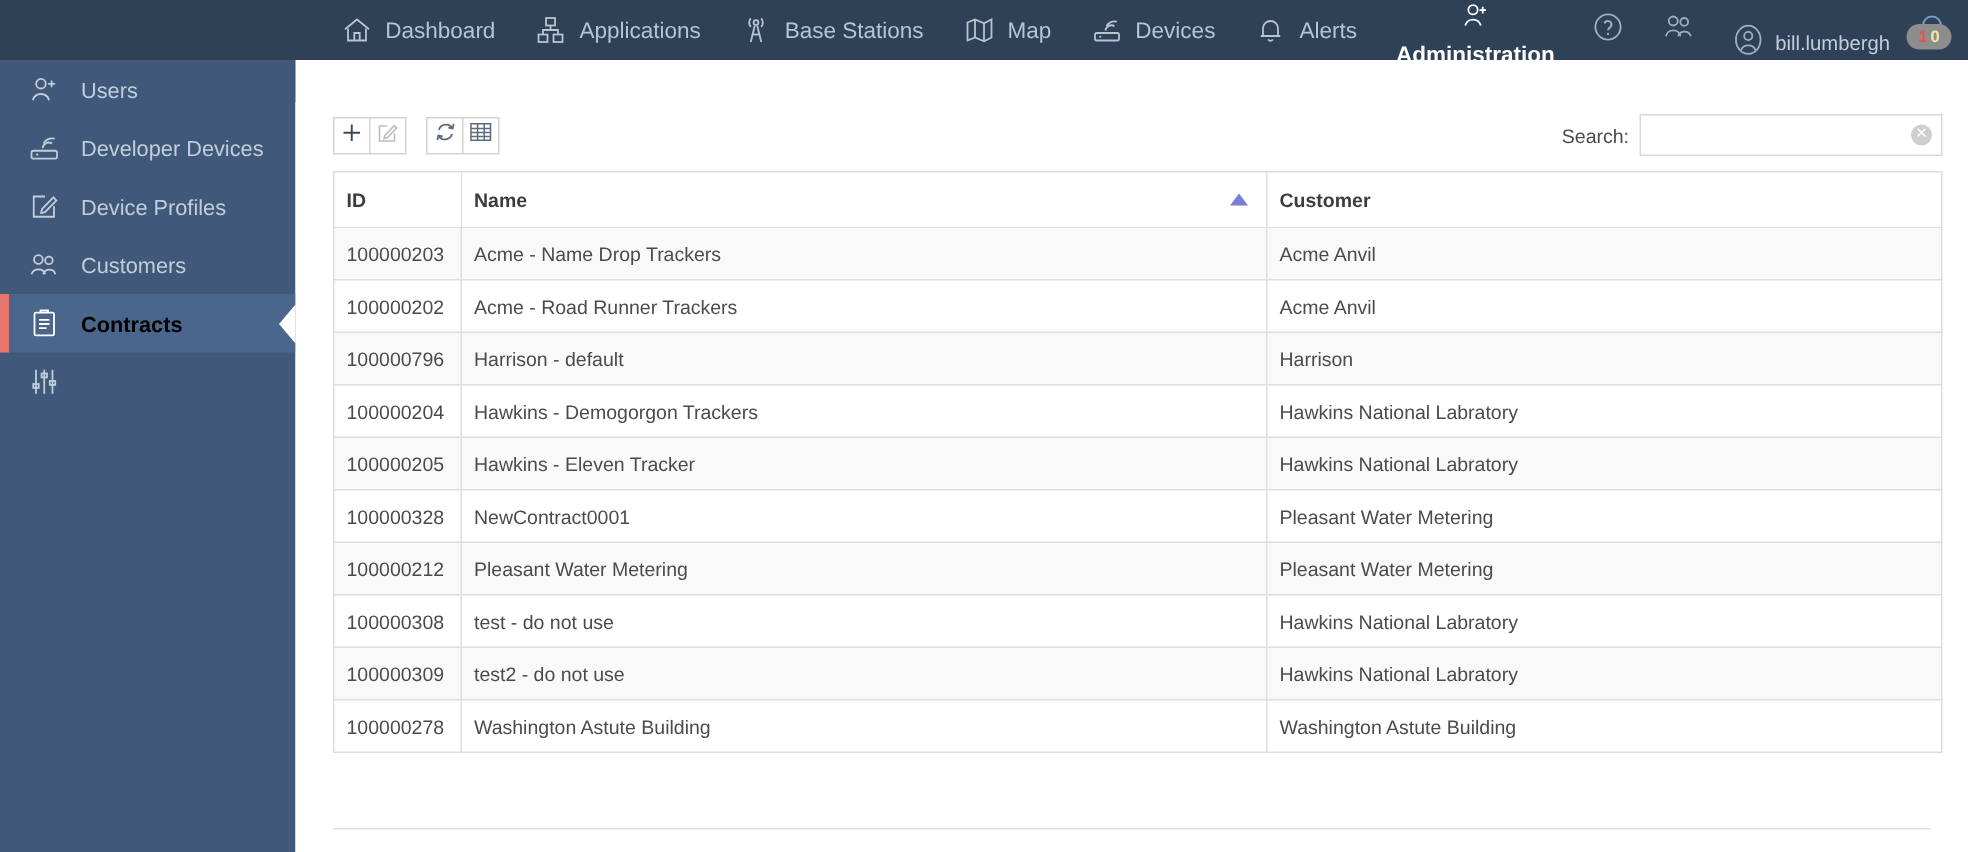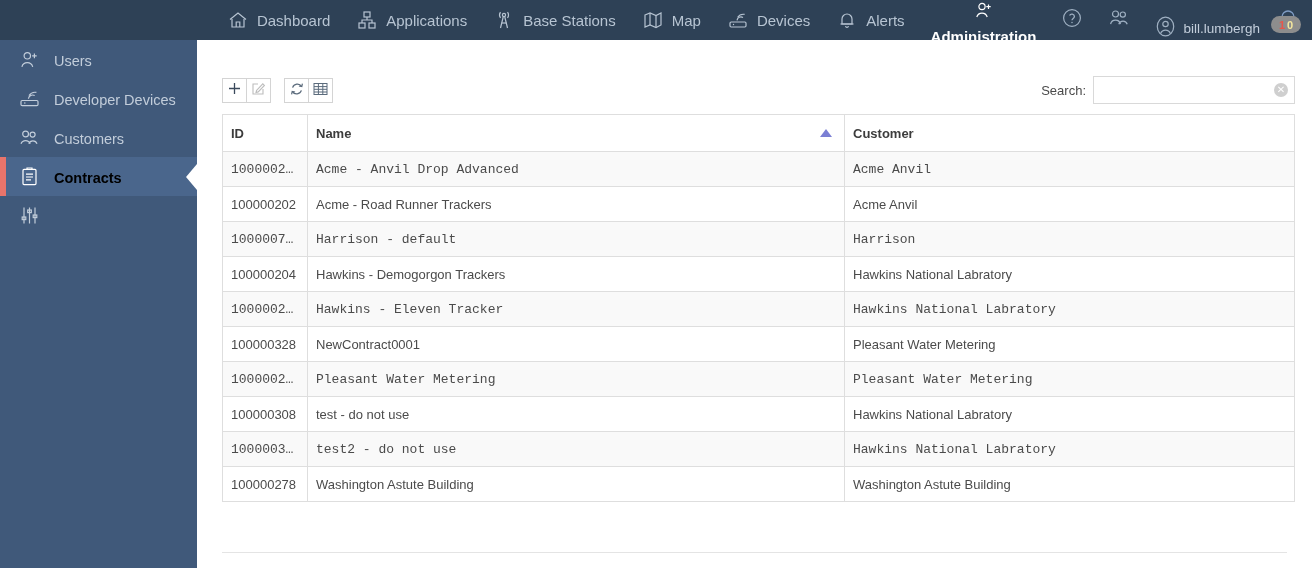--- a/index.html
+++ b/index.html
@@ -208,21 +208,21 @@
   .col-name { width: 537px; }
   .sort-arrow {
     position: absolute;
     right: 12px; top: 50%;
     transform: translateY(-50%);
     width: 0; height: 0;
     border-left: 6px solid transparent;
     border-right: 6px solid transparent;
     border-bottom: 8px solid #7b7fd4;
   }
-  tr.odd td { background: #f9f9f9; font-family: Liberation Mono, monospace; }
+  tr.odd td { background: #f9f9f9; }
   tr.even td { background: #ffffff; border-radius: 13px; }
 
   .footer-info {
     margin: 50px 25px 0 25px;
     padding-top: 26px;
     border-top: 1px solid #e4e4e4;
     font-size: 13px;
     color: #6a6a6a;
   }
 </style>
@@ -377,20 +377,29 @@
       <svg width="21" height="21" viewBox="0 0 21 21" fill="none" stroke="#c2cdda" stroke-width="1.2">
         <rect x="2" y="12.5" width="17" height="5.2" rx="1.2"></rect>
         <circle cx="5.8" cy="15.1" r="0.75" fill="#c2cdda" stroke="none"></circle>
         <path d="M9.4 10.8 A4.2 4.2 0 0 1 15.7 7.6"></path>
         <path d="M10 7.6 A7.4 7.4 0 0 1 17.4 4.4"></path>
       </svg>
     </span>
     <span class="side-label">Developer Devices</span>
   </div>
 
+  <div class="side-item">
+    <span class="s-ico">
+      <svg width="21" height="21" viewBox="0 0 21 21" fill="none" stroke="#c2cdda" stroke-width="1.2">
+        <path d="M17 10.5 L17 17.5 L3.5 17.5 L3.5 4 L11 4"></path>
+        <path d="M9 12.4 L16.6 4.6 L18.6 6.6 L11 14.4 L8.4 15 Z"></path>
+      </svg>
+    </span>
+    <span class="side-label">Device Profiles</span>
+  </div>
 
   <div class="side-item">
     <span class="s-ico">
       <svg width="22" height="21" viewBox="0 0 22 21" fill="none" stroke="#c2cdda" stroke-width="1.2">
         <circle cx="7.6" cy="7" r="2.9"></circle>
         <path d="M3 16.8 A4.9 4.9 0 0 1 12.2 16.8"></path>
         <circle cx="14.6" cy="7.6" r="2.5"></circle>
         <path d="M10.8 16.8 A4.3 4.3 0 0 1 19 16.8"></path>
       </svg>
     </span>
@@ -482,21 +491,21 @@
           <th class="col-name">
             <span>Name</span>
             <span class="sort-arrow"></span>
           </th>
           <th class="col-customer">Customer</th>
         </tr>
       </thead>
       <tbody id="tbody">
           <tr class="odd">
             <td>100000203</td>
-            <td>Acme - Anvil Drop Advanced</td>
+            <td>Acme - Name Drop Trackers</td>
             <td>Acme Anvil</td>
           </tr>
           <tr class="even">
             <td>100000202</td>
             <td>Acme - Road Runner Trackers</td>
             <td>Acme Anvil</td>
           </tr>
           <tr class="odd">
             <td>100000796</td>
             <td>Harrison - default</td>

